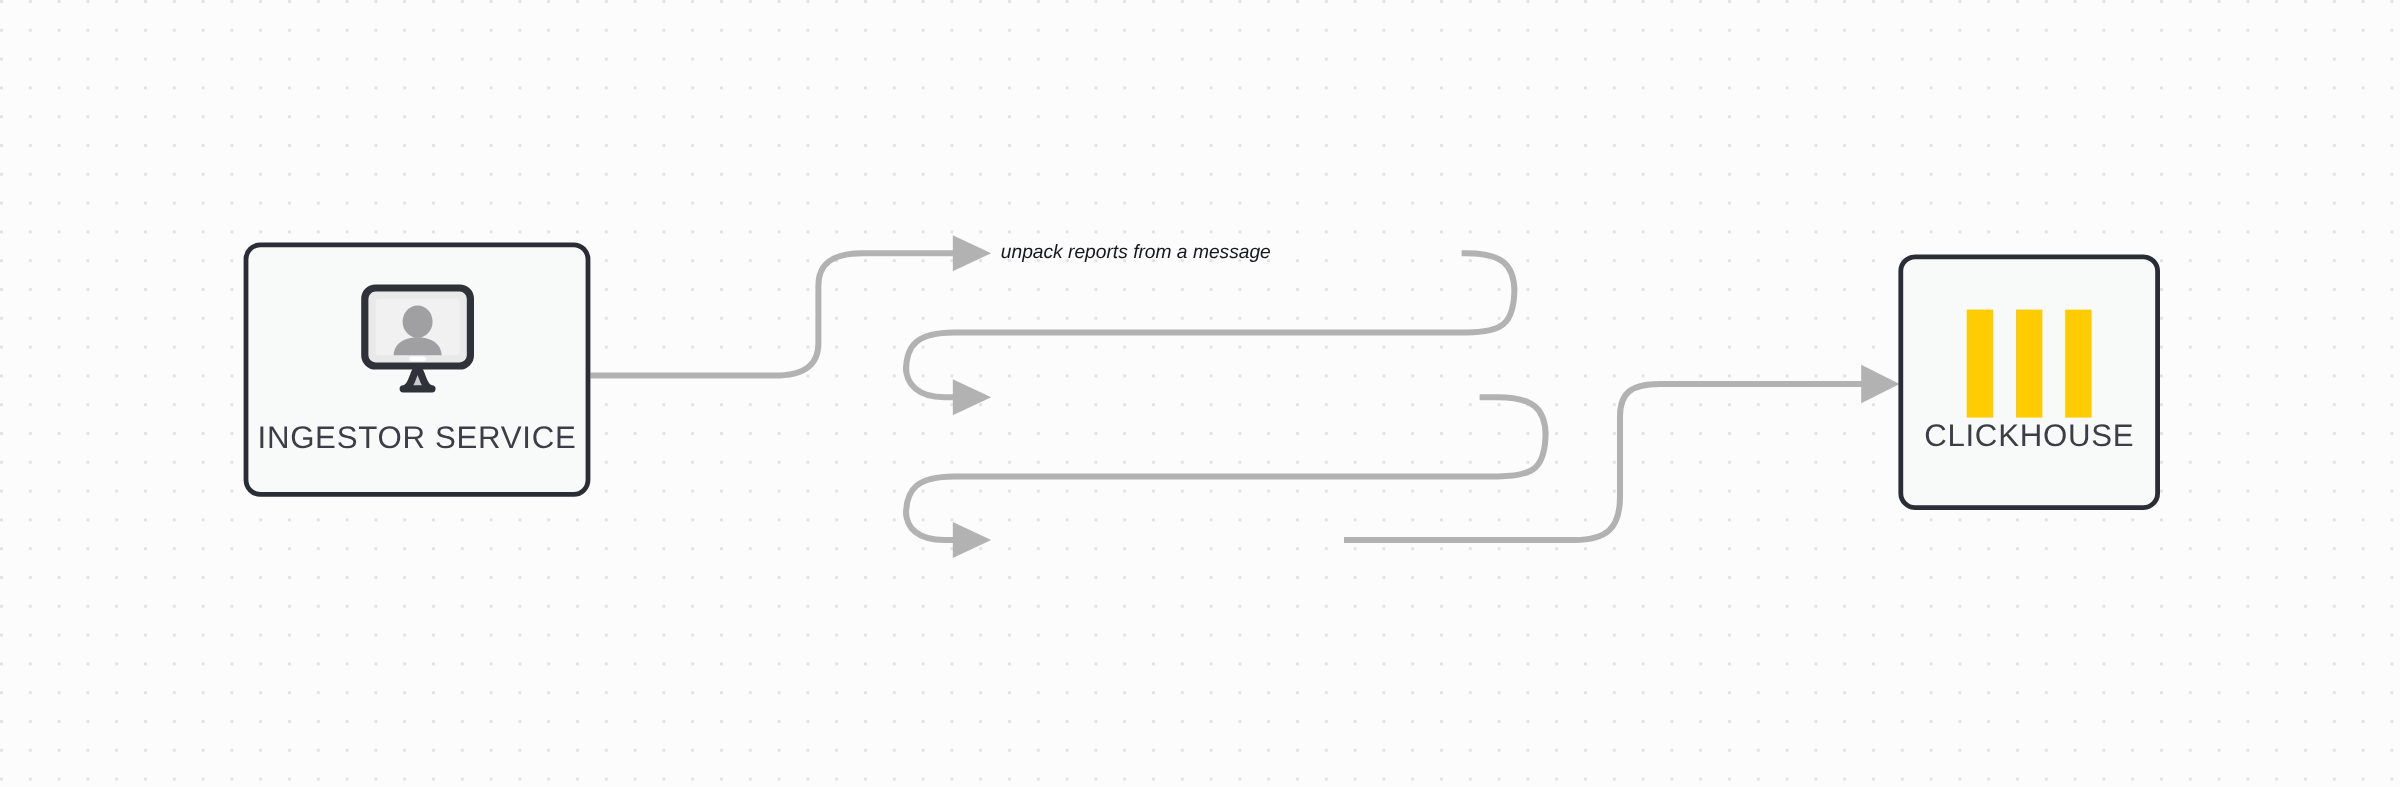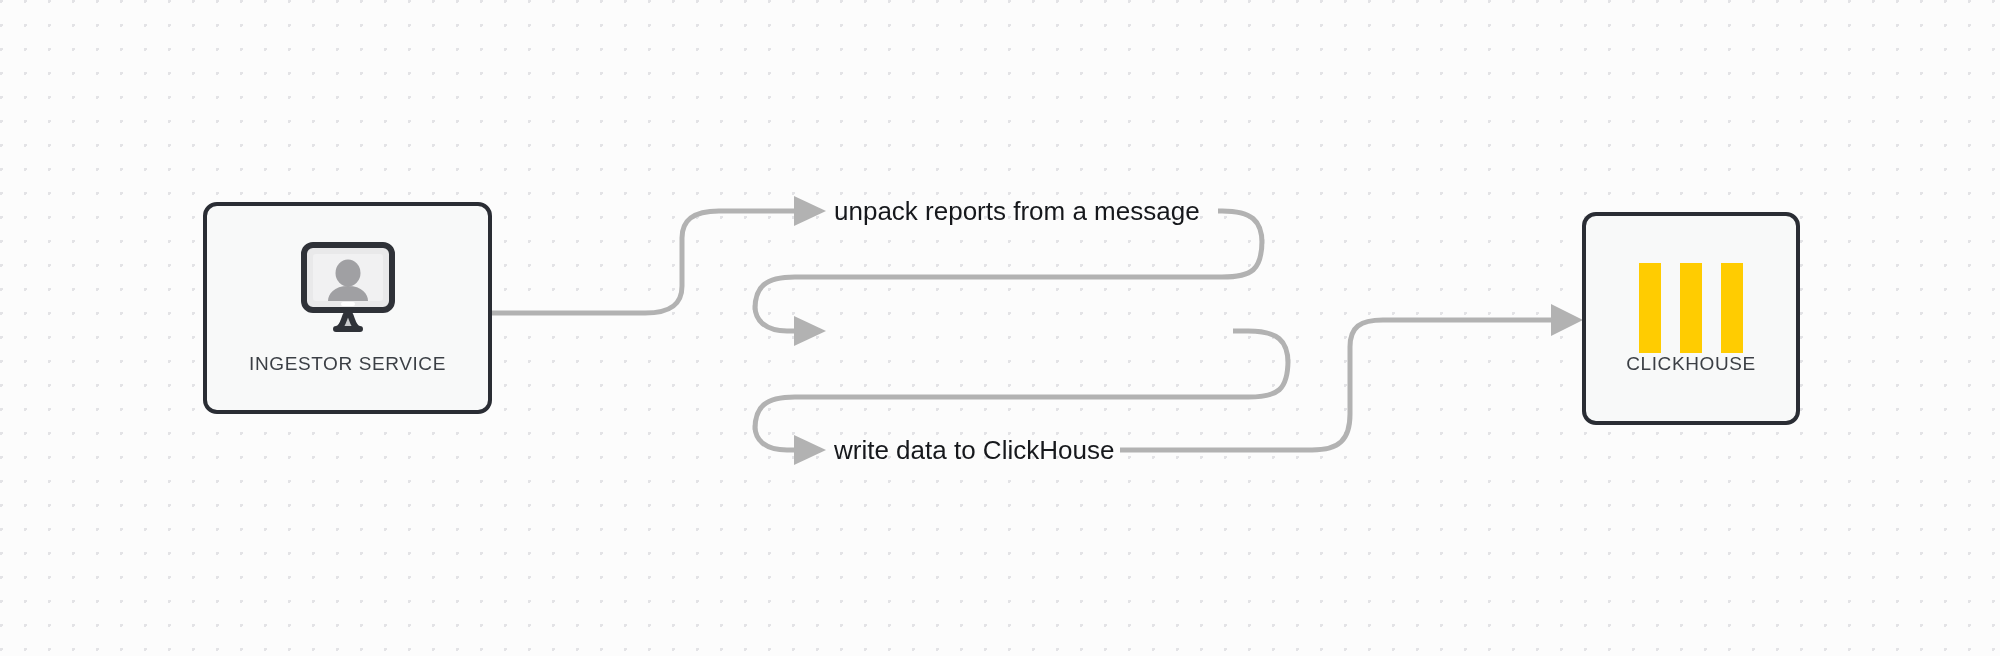--- a/index.html
+++ b/index.html
@@ -46,21 +46,21 @@
     width: 289px;
     height: 212px;
   }
   #node-clickhouse {
     left: 1582px;
     top: 212px;
     width: 218px;
     height: 213px;
   }
   .node-label {
-    font-size: 19px;
+    font-size: 26px;
     letter-spacing: 0.6px;
     color: #3b3f45;
     font-weight: 400;
     white-space: nowrap;
   }
   #node-ingestor .node-label { margin-top: 16px; }
   #node-clickhouse .node-label { }
 
   .node-icon {
     display: block;
@@ -73,25 +73,26 @@
     height: 90px;
   }
   .ch-bar {
     width: 22px;
     height: 90px;
     background: #ffcc01;
   }
 
   .edge-label {
     position: absolute;
-    font-size: 26px;
+    font-size: 16px;
     color: #16181c;
     white-space: nowrap;
     line-height: 1;
     transform: translateY(-50%);
+    font-style: italic;
   }
   #edge-label-1 { left: 834px; top: 211px; }
   #edge-label-2 { left: 834px; top: 331px; }
   #edge-label-3 { left: 834px; top: 450px; }
 
   .edge-path {
     fill: none;
     stroke: #b2b2b2;
     stroke-width: 5;
     stroke-linecap: butt;
@@ -166,15 +167,14 @@
   <div class="node" id="node-clickhouse">
     <span class="node-icon ch-bars">
       <span class="ch-bar"></span>
       <span class="ch-bar"></span>
       <span class="ch-bar"></span>
     </span>
     <span class="node-label">CLICKHOUSE</span>
   </div>
 
   <div class="edge-label" id="edge-label-1">unpack reports from a message</div>
-  <div class="edge-label" id="edge-label-3">write data to ClickHouse</div>
 
 </div>
 
 </body></html>

